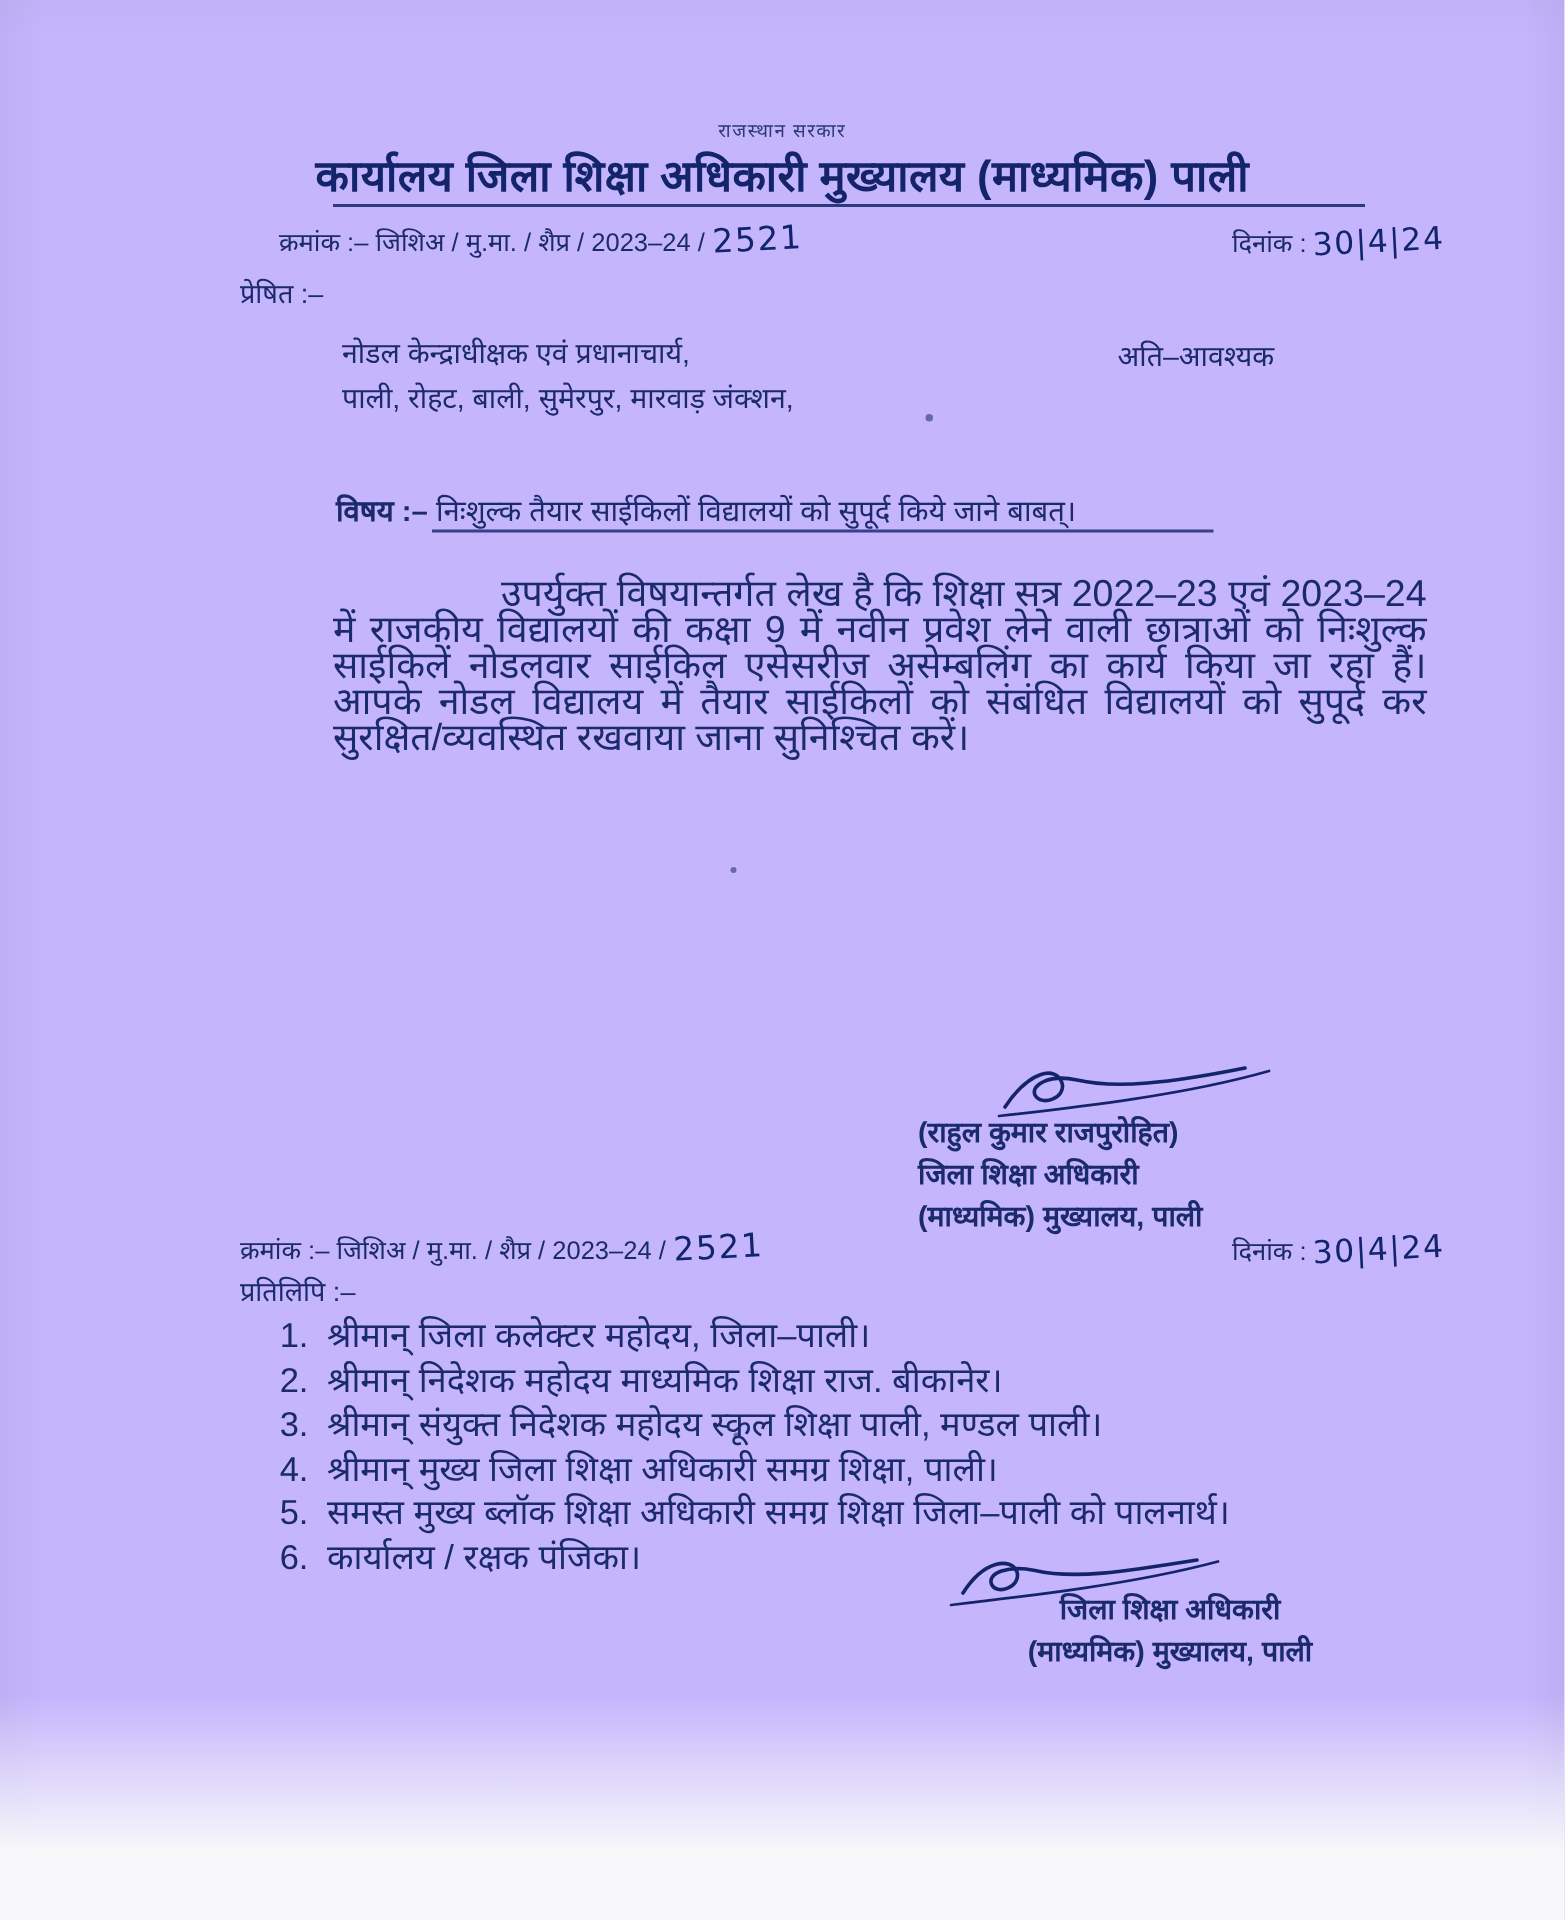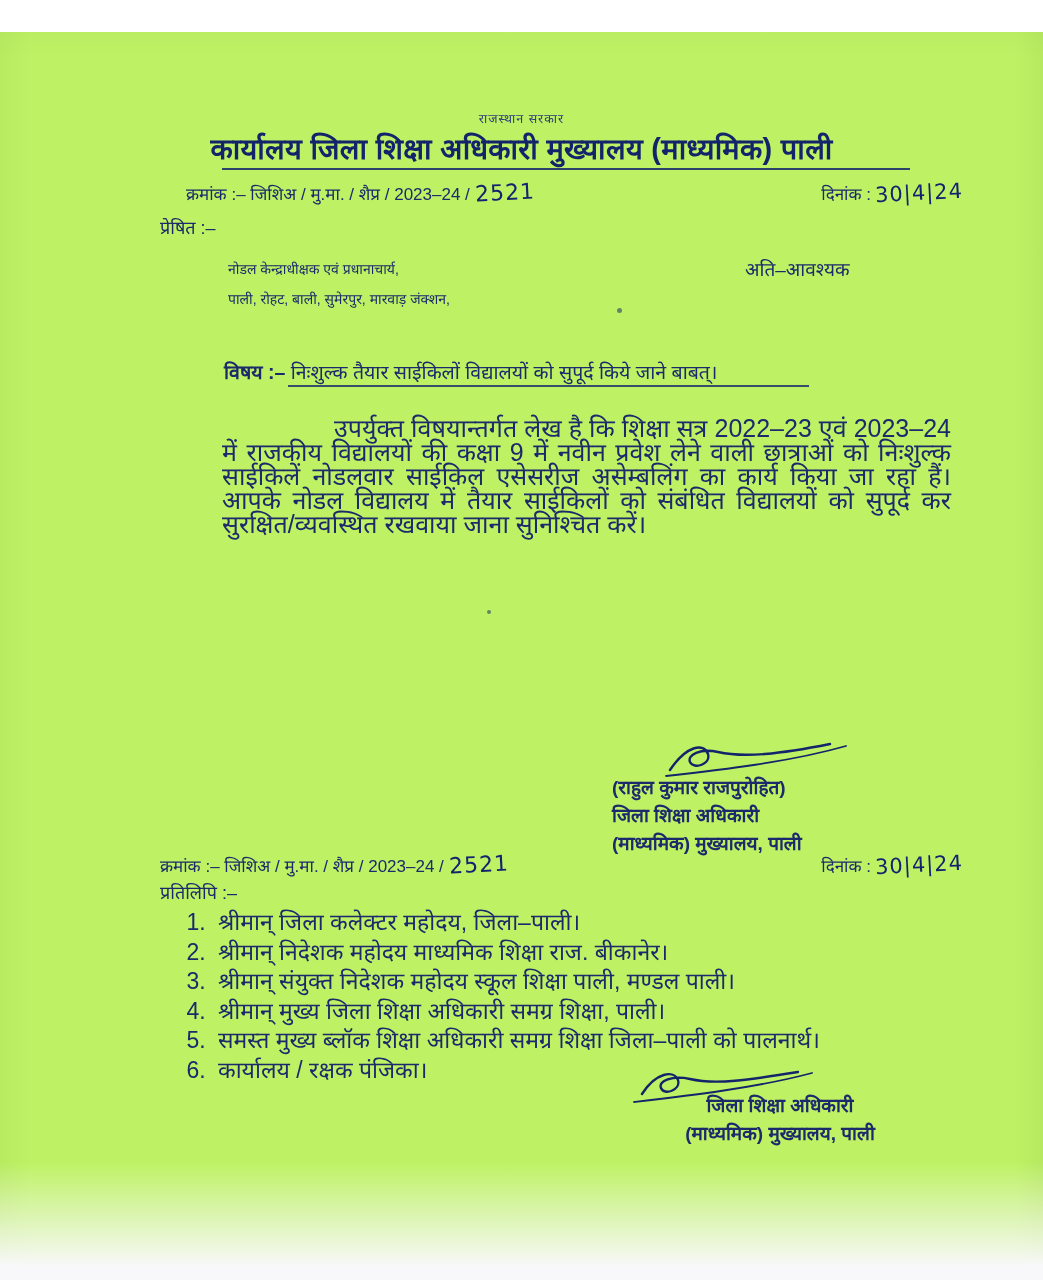--- a/index.html
+++ b/index.html
@@ -12,22 +12,21 @@
     width: 1043px;
     height: 1280px;
     position: relative;
     font-family: "Liberation Sans", "DejaVu Sans", sans-serif;
     color: #1a2a6b;
     overflow: hidden;
   }
   .page {
     position: absolute;
     inset: 0;
-    background: #bef264;
-    margin-top: 32px;
+    background: #c4b5fd;
   }
   
   .page::before {
     content: "";
     position: absolute;
     inset: 0;
     background:
       linear-gradient(90deg, rgba(0,0,0,0.03) 0px, rgba(0,0,0,0) 30px),
       linear-gradient(270deg, rgba(0,0,0,0.04) 0px, rgba(0,0,0,0) 28px),
       linear-gradient(180deg, rgba(0,0,0,0.02) 0px, rgba(0,0,0,0) 26px);
@@ -94,21 +93,21 @@
   .to-label {
     position: absolute;
     top: 183px;
     left: 160px;
     font-size: 18px;
   }
   .addr {
     position: absolute;
     top: 222px;
     left: 228px;
-    font-size: 14px;
+    font-size: 19px;
     line-height: 30px;
   }
   .urgent {
     position: absolute;
     top: 224px;
     left: 745px;
     font-size: 19px;
     font-weight: 400;
   }
 

